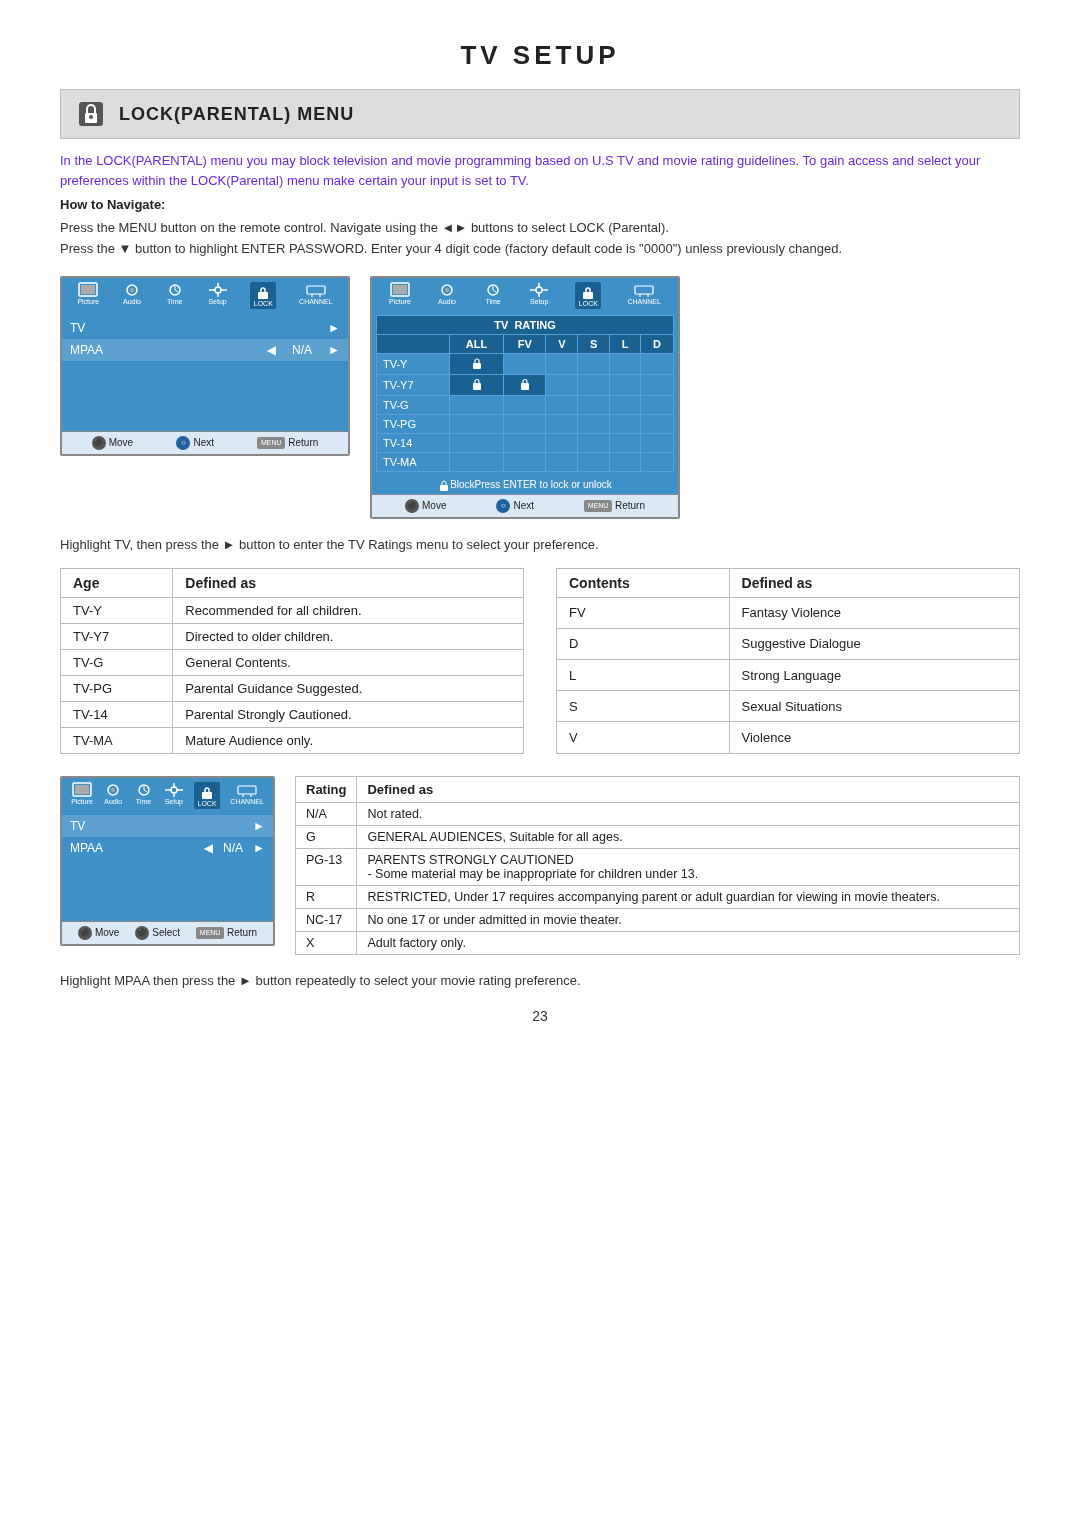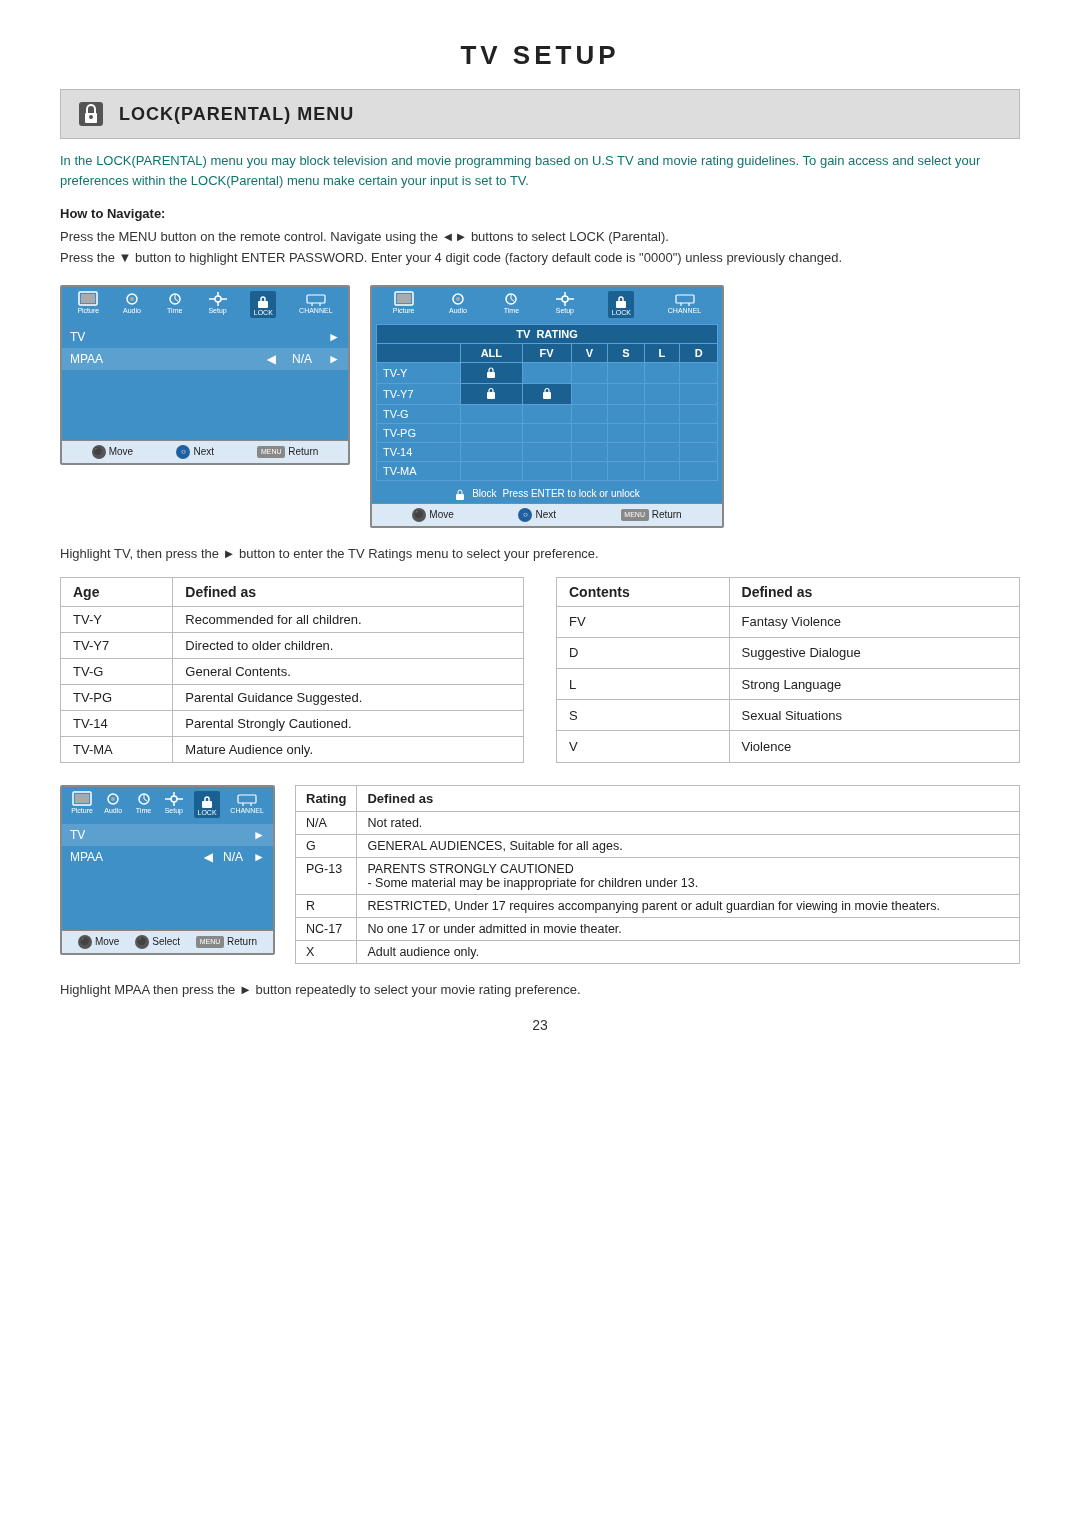--- a/index.html
+++ b/index.html
@@ -38,22 +38,22 @@
     }
     .section-header h2 {
       font-size: 18px;
       font-weight: bold;
       letter-spacing: 1px;
     }
 
     .intro-text {
       font-size: 13px;
       line-height: 1.5;
-      margin-bottom: 16px;
-      color: #0f766e;
+      margin-bottom: 7px;
+      color: #6d28d9;
     }
 
     .how-to-navigate {
       font-weight: bold;
       margin-bottom: 6px;
     }
 
     .nav-instructions {
       font-size: 13px;
       line-height: 1.6;
@@ -94,21 +94,21 @@
       align-items: center;
       font-size: 10px;
       color: #222;
       gap: 3px;
     }
 
     
     .menu-screen-right {
       border: 2px solid #888;
       background: #4090c8;
-      width: 354px;
+      width: 310px;
       flex-shrink: 0;
       border-radius: 2px;
       overflow: hidden;
     }
 
     .rating-table {
       width: 100%;
       border-collapse: collapse;
       font-size: 11px;
     }
@@ -489,21 +489,21 @@
               <td></td>
               <td></td>
               <td></td>
               <td></td>
               <td></td>
           </tr>
         </tbody>
       </table>
     </div>
 
-    <div style="display:flex;align-items:center;justify-content:center;padding:3px;background:#4090c8;gap:6px;">
+    <div style="display:flex;align-items:center;justify-content:center;padding:3px;background:#4090c8;gap:0;">
       <svg width="12" height="12" viewBox="0 0 12 12">
           <rect x="2" y="6" width="8" height="6" rx="1" fill="#fff"></rect>
           <path d="M4 6V4a2 2 0 0 1 4 0v2" stroke="#fff" stroke-width="1" fill="none"></path>
         </svg>
       <span style="color:#fff;font-size:10px;">Block</span>
       <span style="color:#fff;font-size:10px;">Press ENTER to lock or unlock</span>
     </div>
 
     <div class="menu-footer">
       <div class="footer-item">
@@ -701,21 +701,21 @@
         <tr>
           <td>R</td>
           <td>RESTRICTED, Under 17 requires accompanying parent or adult guardian for viewing in movie theaters.</td>
         </tr>
         <tr>
           <td>NC-17</td>
           <td>No one 17 or under admitted in movie theater.</td>
         </tr>
         <tr>
           <td>X</td>
-          <td>Adult audience only.</td>
+          <td>Adult factory only.</td>
         </tr>
       </tbody>
   </table>
 
 </div>
 
 <p class="bottom-highlight-instruction">Highlight MPAA then press the ► button repeatedly to select your movie rating preference.</p>
 
 <p class="page-number">23</p>
 

